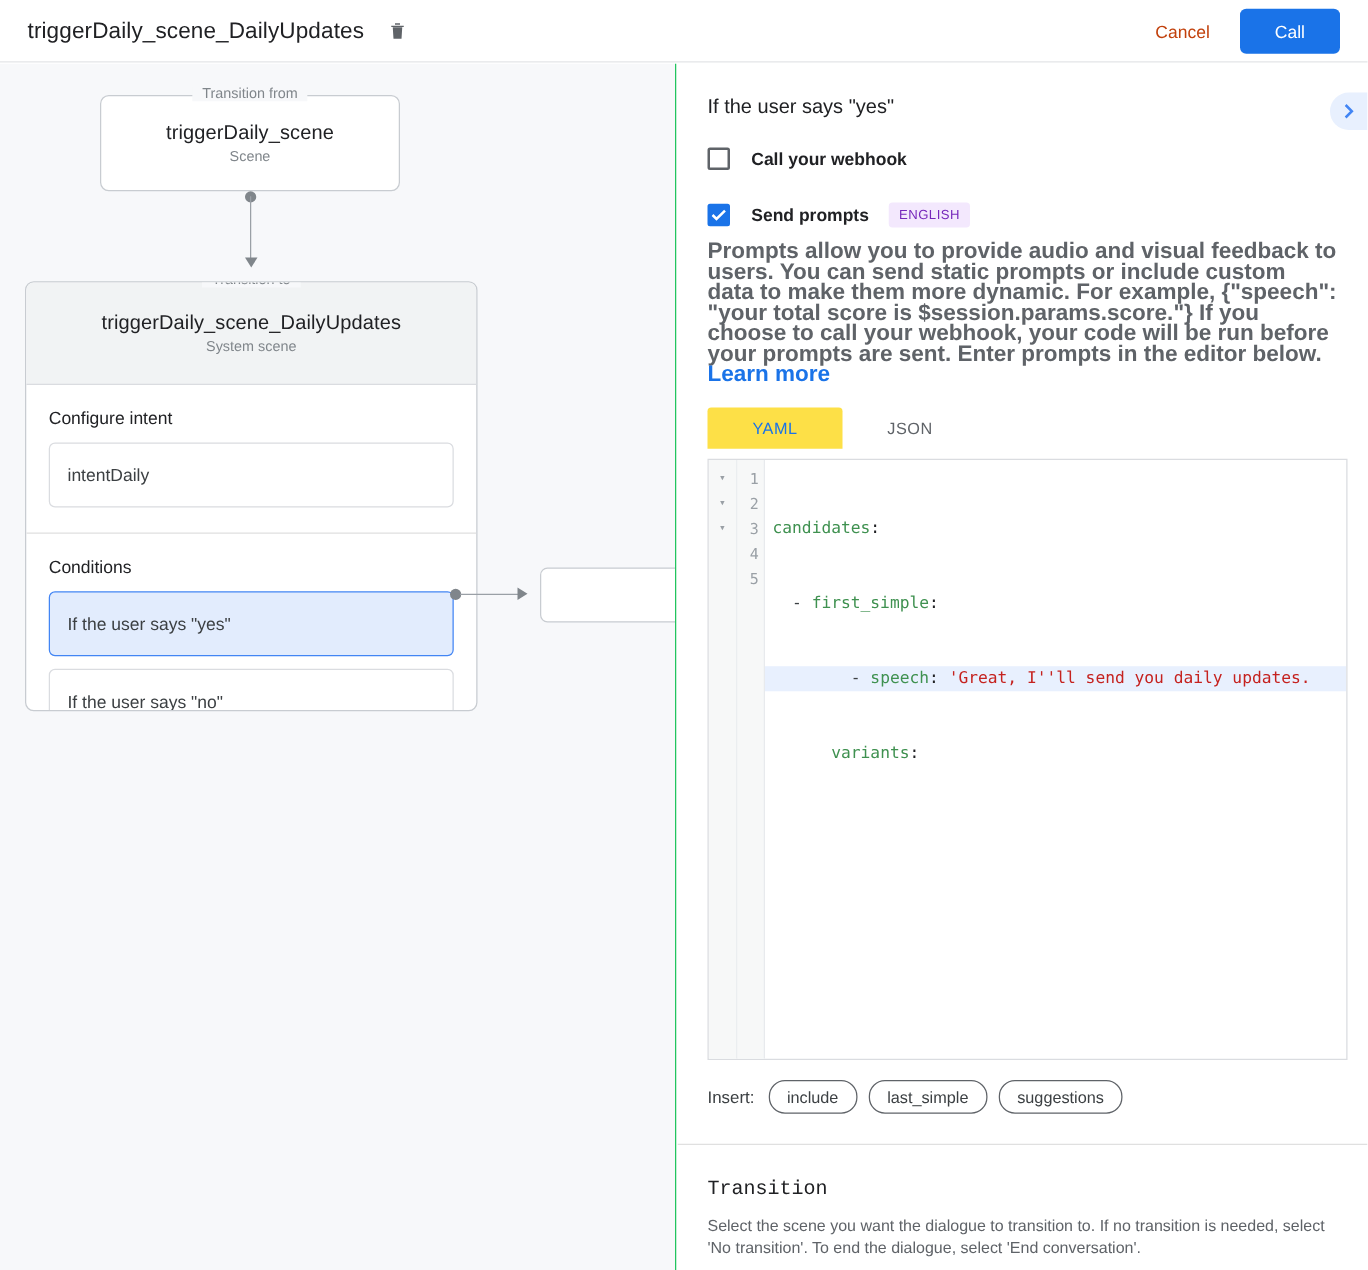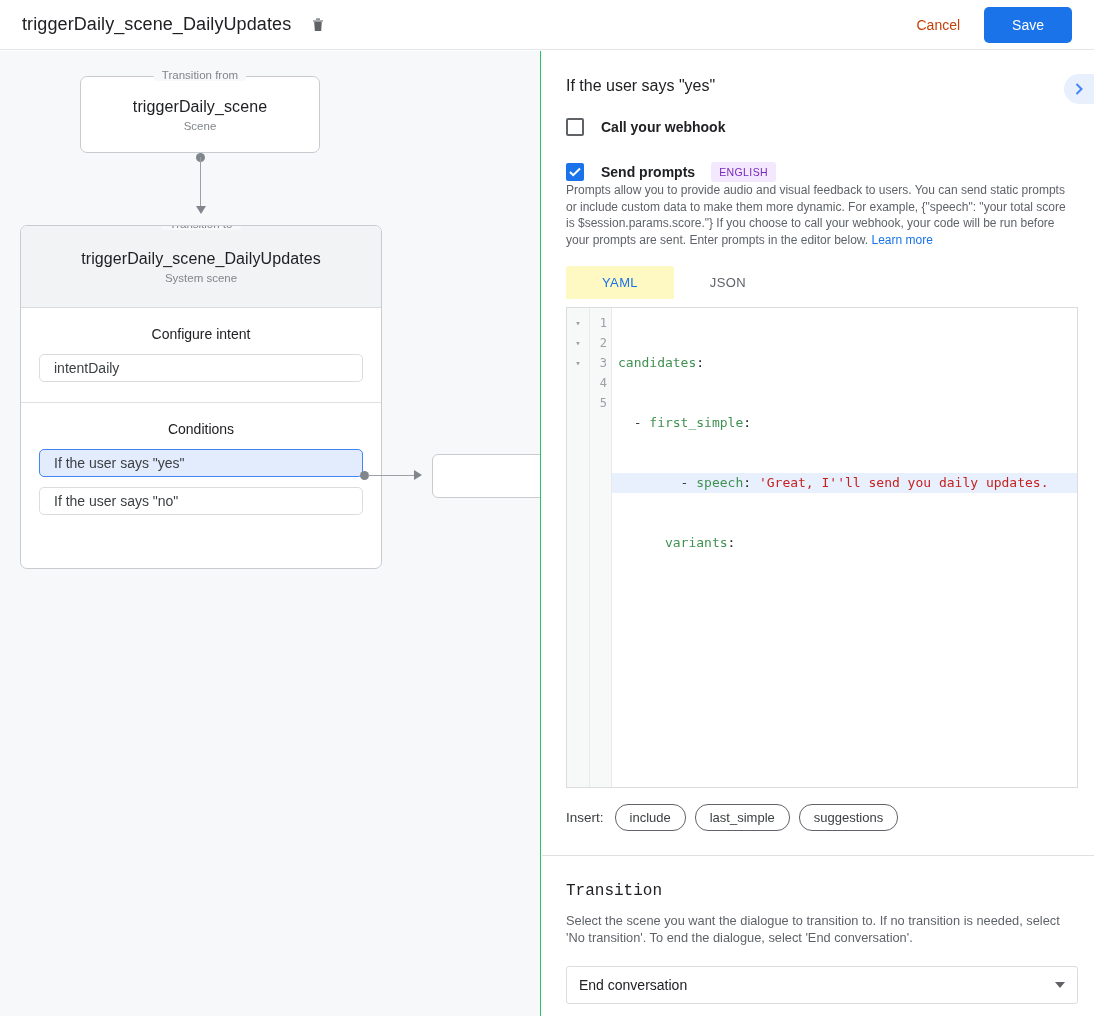--- a/index.html
+++ b/index.html
@@ -96,23 +96,23 @@
     background: #ffffff; overflow: hidden;
   }
   .to-card .legend { background: #f7f8fa; }
   .to-head {
     height: 82px; background: #f1f3f4;
     border-bottom: 1px solid #dadce0;
     display: flex; flex-direction: column; align-items: center; justify-content: center;
   }
   .section { padding: 18px 18px 20px 18px; }
   .section + .section { border-top: 1px solid #e0e0e0; }
-  .section-label { font-size: 14px; color: #202124; margin-bottom: 12px; text-align: center; }
+  .section-label { font-size: 14px; color: #202124; margin-bottom: 12px; }
   .field-box {
-    height: 28px; border: 1px solid #dadce0; border-radius: 5px;
+    height: 52px; border: 1px solid #dadce0; border-radius: 5px;
     background: #ffffff; display: flex; align-items: center;
     padding: 0 14px; font-size: 14px; color: #3c4043; cursor: pointer;
   }
   .field-box + .field-box { margin-top: 10px; }
   .field-box.selected {
     background: #e2ecfd; border: 1px solid #4285f4;
   }
 
   
   .stub-node {
@@ -143,33 +143,34 @@
     background: #1a73e8; border-color: #1a73e8;
     display: flex; align-items: center; justify-content: center;
   }
   .cb-label { margin-left: 17px; font-size: 14px; font-weight: 700; color: #202124; }
   .lang-badge {
     margin-left: 16px; background: #f3e8fd; color: #7627bb;
     font-size: 10.5px; font-weight: 500; letter-spacing: .4px;
     padding: 4px 8px; border-radius: 3px;
   }
   .desc {
-    font-size: 12px; line-height: 16.5px; color: #5f6368;
+    margin-top: 10px; font-size: 18px; line-height: 16.5px; color: #5f6368;
     max-width: 518px;
+    font-weight: bold;
   }
   .link { color: #1a73e8; text-decoration: none; cursor: pointer; }
 
   
   .tabs { display: flex; margin-top: 18px; }
   .tab {
     min-width: 108px; height: 33px; display: flex; align-items: center; justify-content: center;
     font-size: 13px; font-weight: 500; letter-spacing: .4px; color: #5f6368;
     cursor: pointer; border-radius: 3px 3px 0 0;
   }
-  .tab.active { background: #fef9c3; color: #1a73e8; }
+  .tab.active { background: #fde047; color: #1a73e8; }
 
   
   .editor {
     margin-top: 8px; height: 481px; width: 512px;
     border: 1px solid #dadce0; background: #ffffff;
     display: flex; overflow: hidden;
     font-family: "DejaVu Sans Mono", "Liberation Mono", monospace;
     font-size: 13px; line-height: 20px;
   }
   .fold-gutter {
@@ -222,21 +223,21 @@
   <div class="topbar-title">triggerDaily_scene_DailyUpdates</div>
   <div class="trash-btn">
     <svg width="16" height="17" viewBox="0 0 16 17">
       <path d="M3 4.5h10v1H3z" fill="#5f6368"></path>
       <path d="M6 2.5h4v1.2H6z" fill="#5f6368"></path>
       <path d="M4.2 5.8h7.6l-.6 9.2H4.8z" fill="#5f6368"></path>
     </svg>
   </div>
   <div class="topbar-right">
     <button class="cancel-btn">Cancel</button>
-    <button class="save-btn">Save</button>
+    <button class="save-btn">Call</button>
   </div>
 </div>
 
 <div class="canvas">
 
   <div class="fieldbox from-card">
     <div class="legend">Transition from</div>
     <div class="card-title">triggerDaily_scene</div>
     <div class="card-sub">Scene</div>
   </div>

